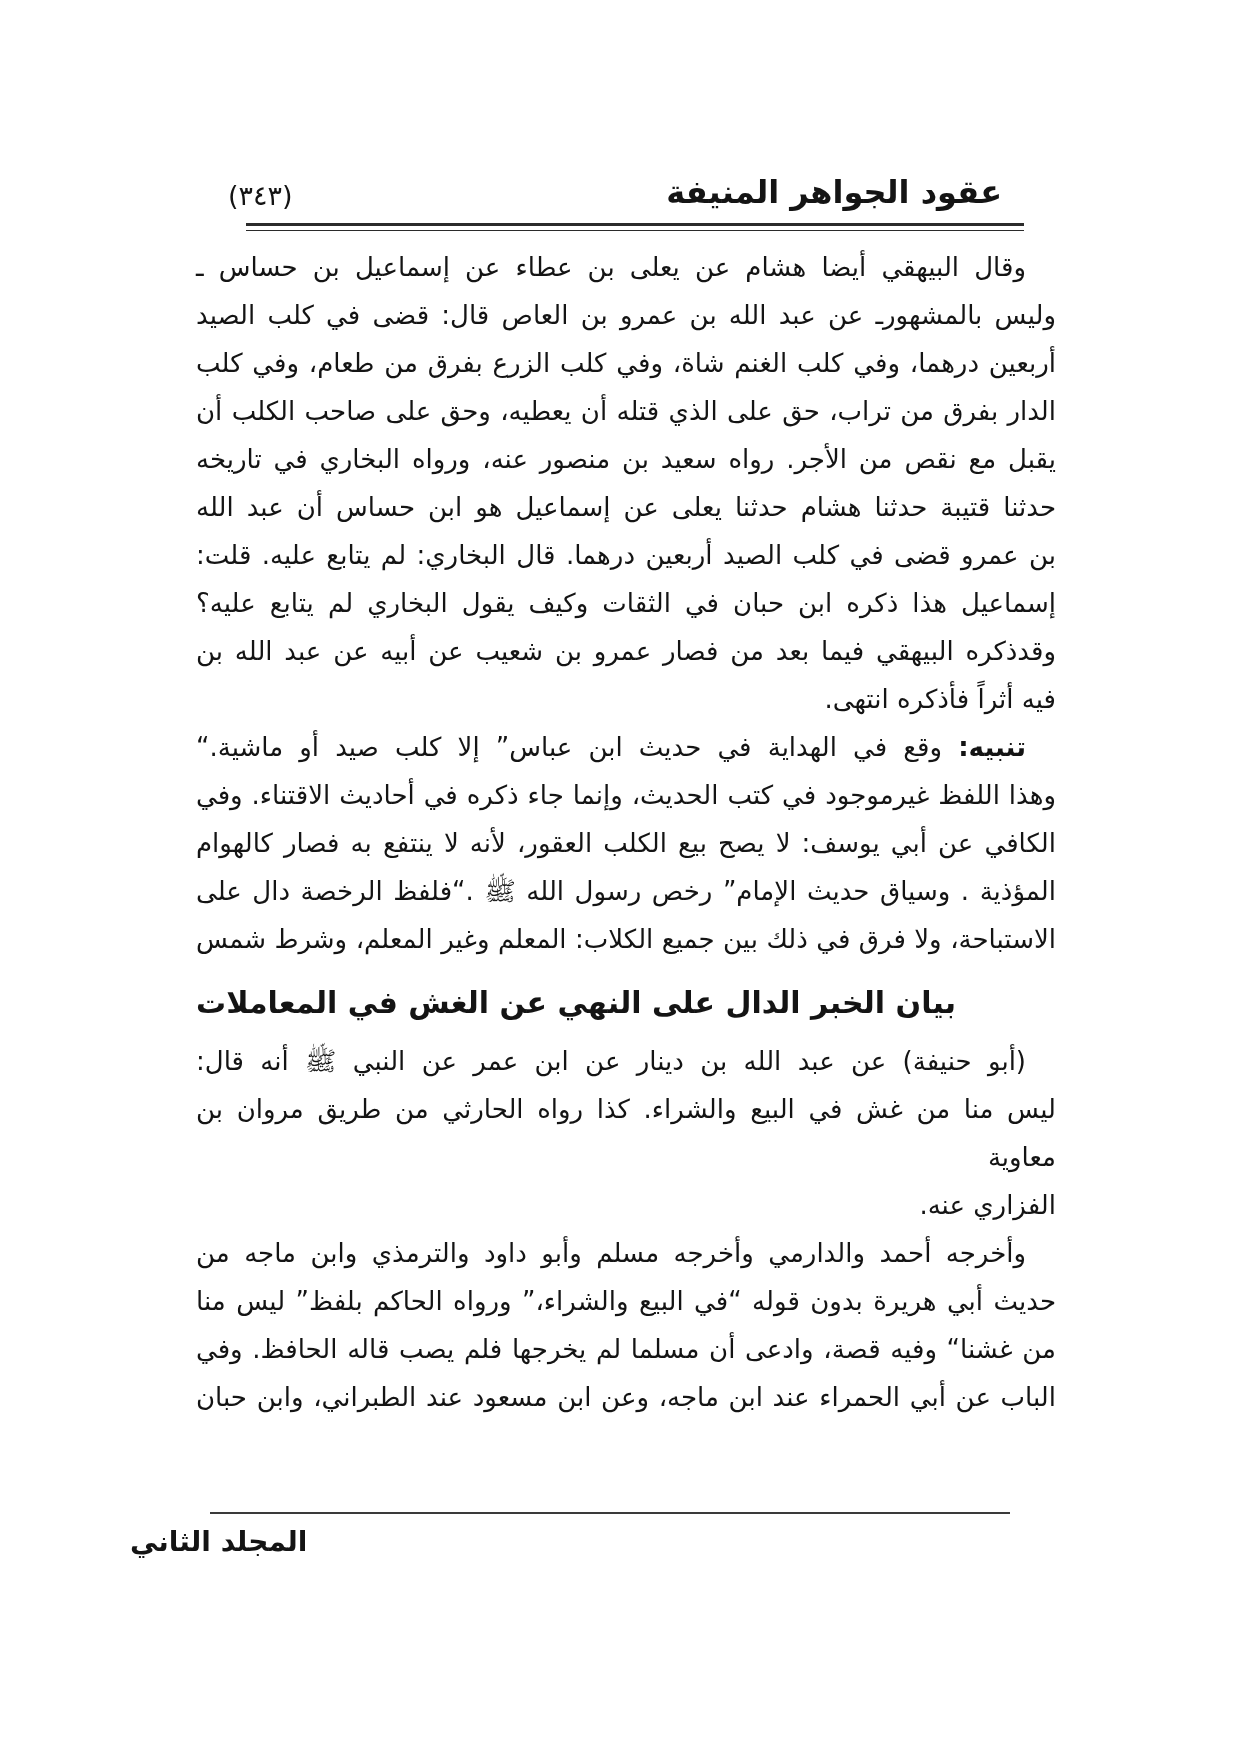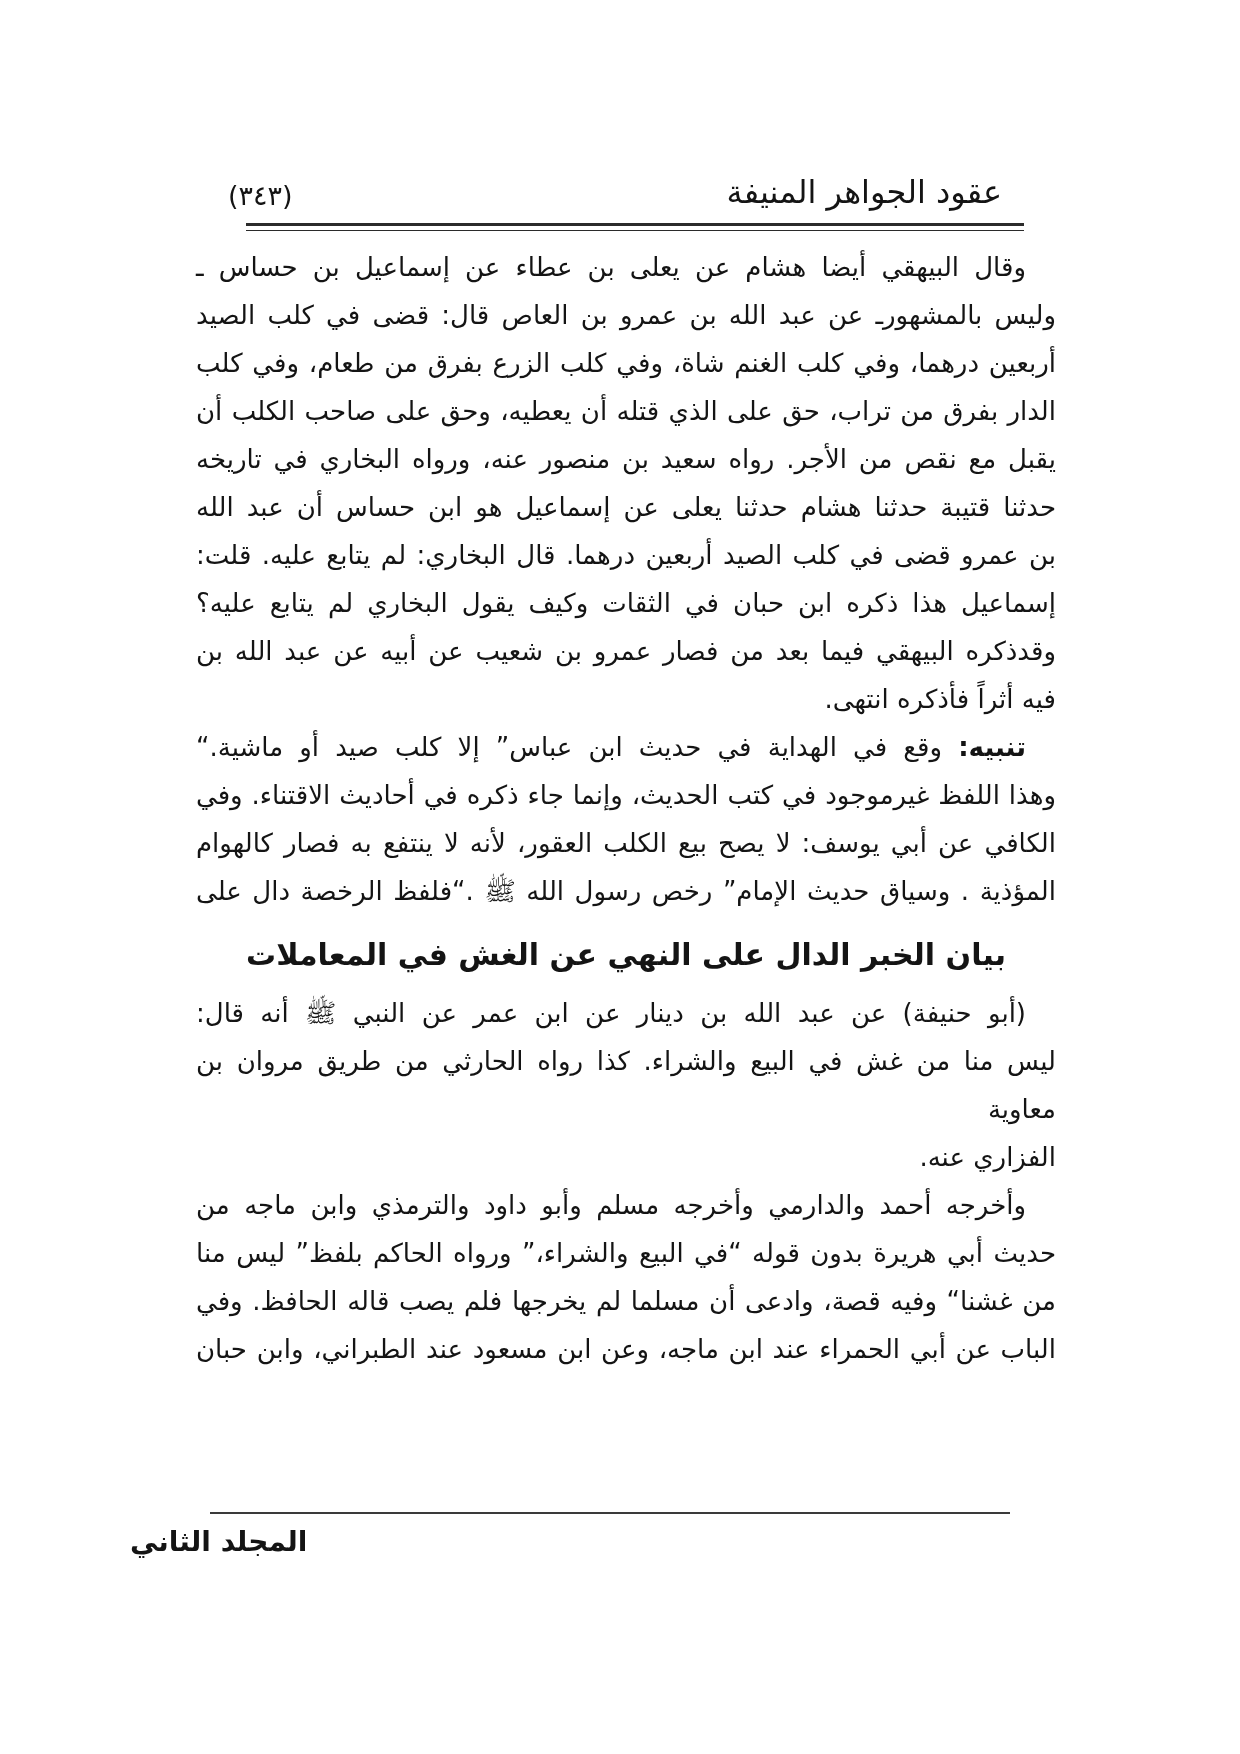--- a/index.html
+++ b/index.html
@@ -21,21 +21,21 @@
   }
   
   .header-row {
     display: flex;
     justify-content: space-between;
     align-items: flex-end;
     padding: 0 54px 12px 32px;
   }
   .book-title {
     font-size: 32px;
-    font-weight: normal;
+    font-weight: bold;
     letter-spacing: 0;
     text-align: right;
   }
   .page-number {
     font-size: 27px;
     direction: ltr;
     margin-top: 28px;
   }
   .header-rule {
     height: 4px;
@@ -59,21 +59,21 @@
   }
   .line.para-end {
     text-align-last: right;
   }
   .bold-lead {
     font-weight: bold;
   }
   .section-heading {
     font-size: 30px;
     font-weight: bold;
-    text-align: center;
+    text-align: left;
     margin: 16px 0 10px 0;
     line-height: 48px;
   }
   
   .footer-rule {
     position: absolute;
     top: 1512px;
     left: 210px;
     width: 800px;
     border-top: 2px solid #3a3a3a;
@@ -113,20 +113,21 @@
     <div class="line">إسماعيل هذا ذكره ابن حبان في الثقات وكيف يقول البخاري لم يتابع عليه؟</div>
     <div class="line">وقدذكره البيهقي فيما بعد من فصار عمرو بن شعيب عن أبيه عن عبد الله بن</div>
     <div class="line para-end">فيه أثراً فأذكره انتهى.</div>
 
     <div class="line para-first">
       <span class="bold-lead">تنبيه:</span><span> وقع في الهداية في حديث ابن عباس” إلا كلب صيد أو ماشية.“</span>
     </div>
     <div class="line">وهذا اللفظ غيرموجود في كتب الحديث، وإنما جاء ذكره في أحاديث الاقتناء. وفي</div>
     <div class="line">الكافي عن أبي يوسف: لا يصح بيع الكلب العقور، لأنه لا ينتفع به فصار كالهوام</div>
     <div class="line">المؤذية . وسياق حديث الإمام” رخص رسول الله ﷺ .“فلفظ الرخصة دال على</div>
+    <div class="line">الاستباحة، ولا فرق في ذلك بين جميع الكلاب: المعلم وغير المعلم، وشرط شمس</div>
 
     <h2 class="section-heading">بيان الخبر الدال على النهي عن الغش في المعاملات</h2>
 
     <div class="line para-first">(أبو حنيفة) عن عبد الله بن دينار عن ابن عمر عن النبي ﷺ أنه قال:</div>
     <div class="line">ليس منا من غش في البيع والشراء. كذا رواه الحارثي من طريق مروان بن معاوية</div>
     <div class="line para-end">الفزاري عنه.</div>
 
     <div class="line para-first">وأخرجه أحمد والدارمي وأخرجه مسلم وأبو داود والترمذي وابن ماجه من</div>
     <div class="line">حديث أبي هريرة بدون قوله “في البيع والشراء،” ورواه الحاكم بلفظ” ليس منا</div>
     <div class="line">من غشنا“ وفيه قصة، وادعى أن مسلما لم يخرجها فلم يصب قاله الحافظ. وفي</div>

